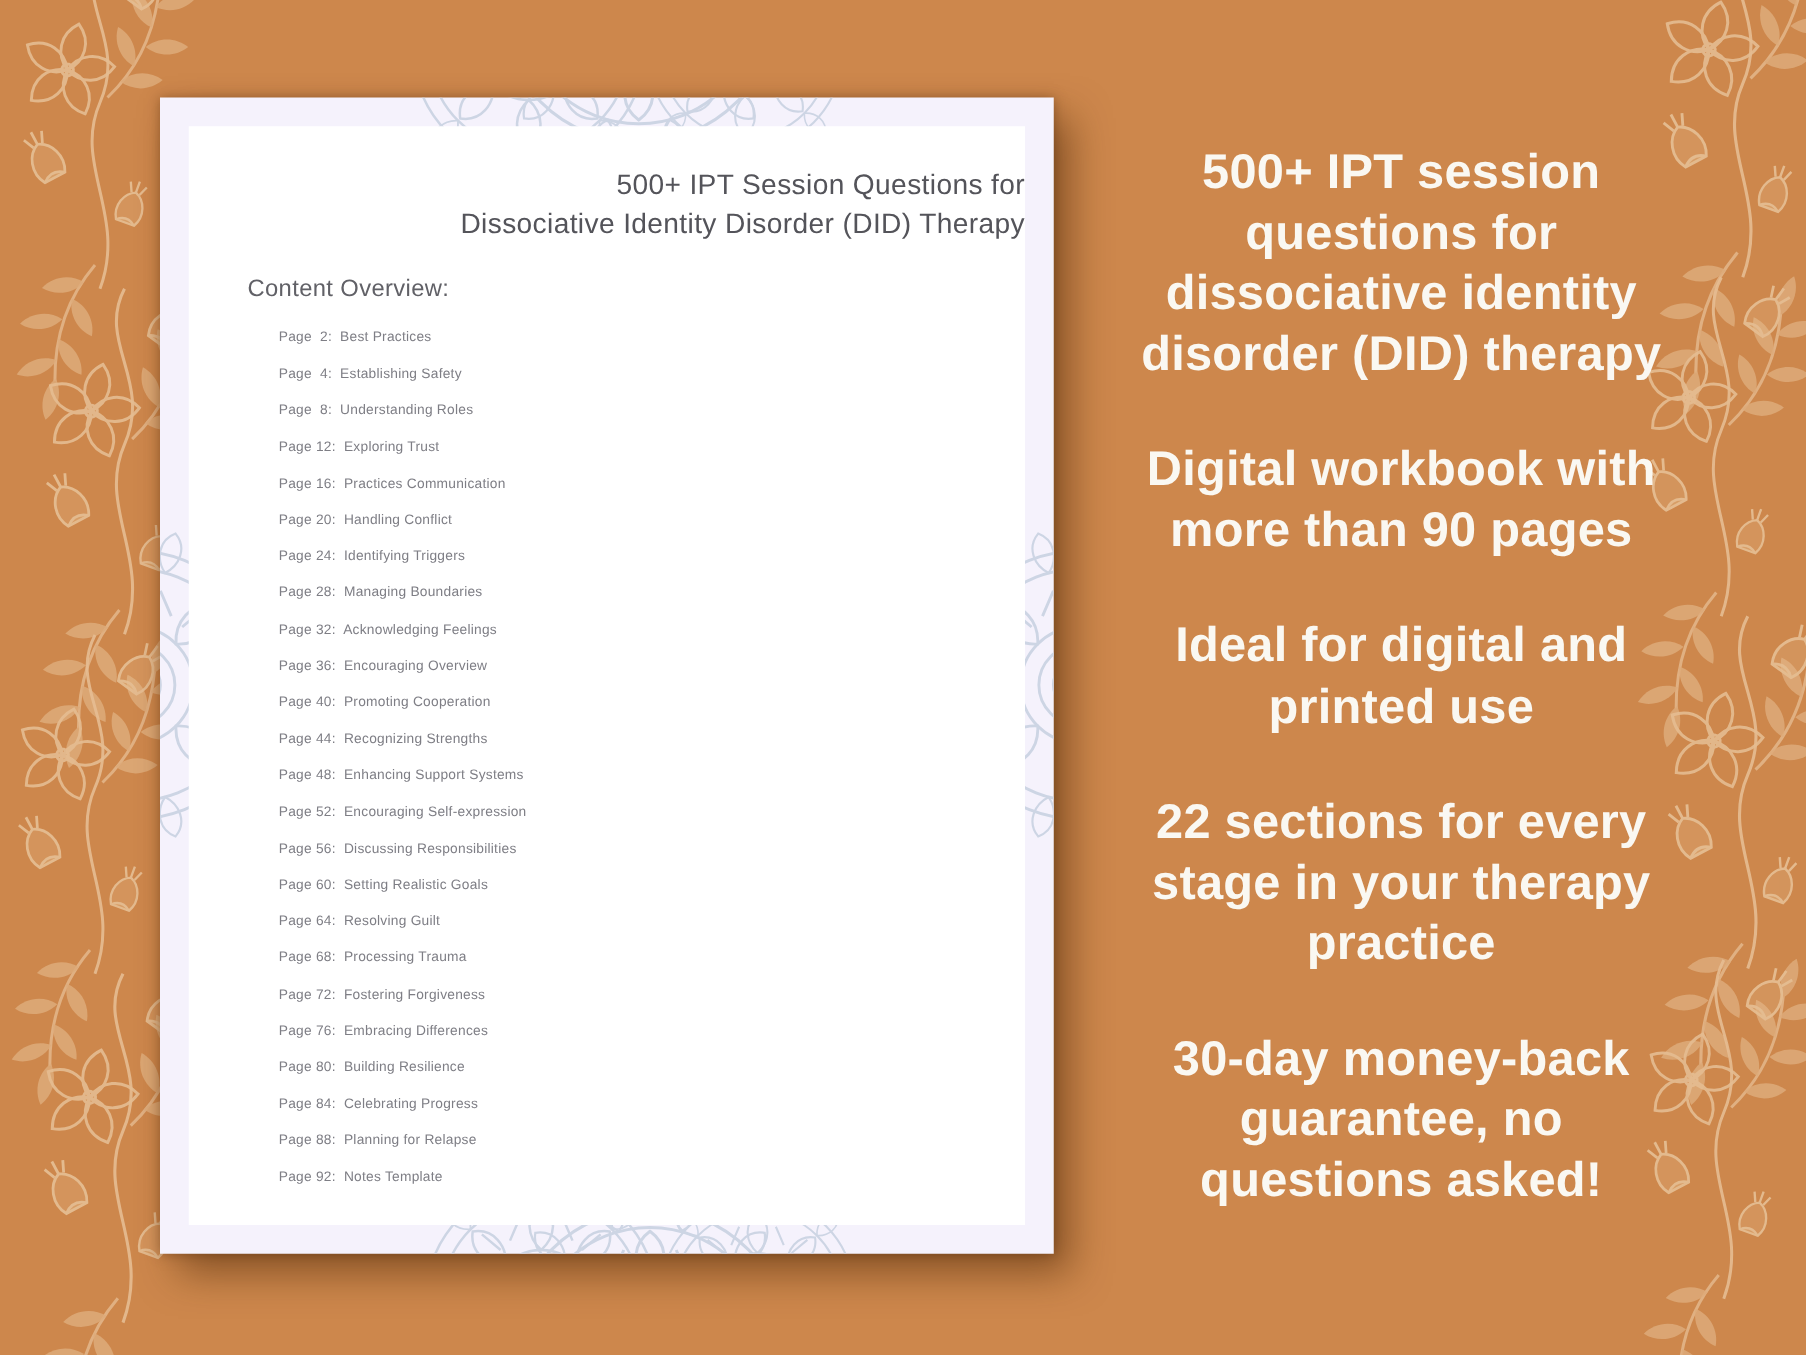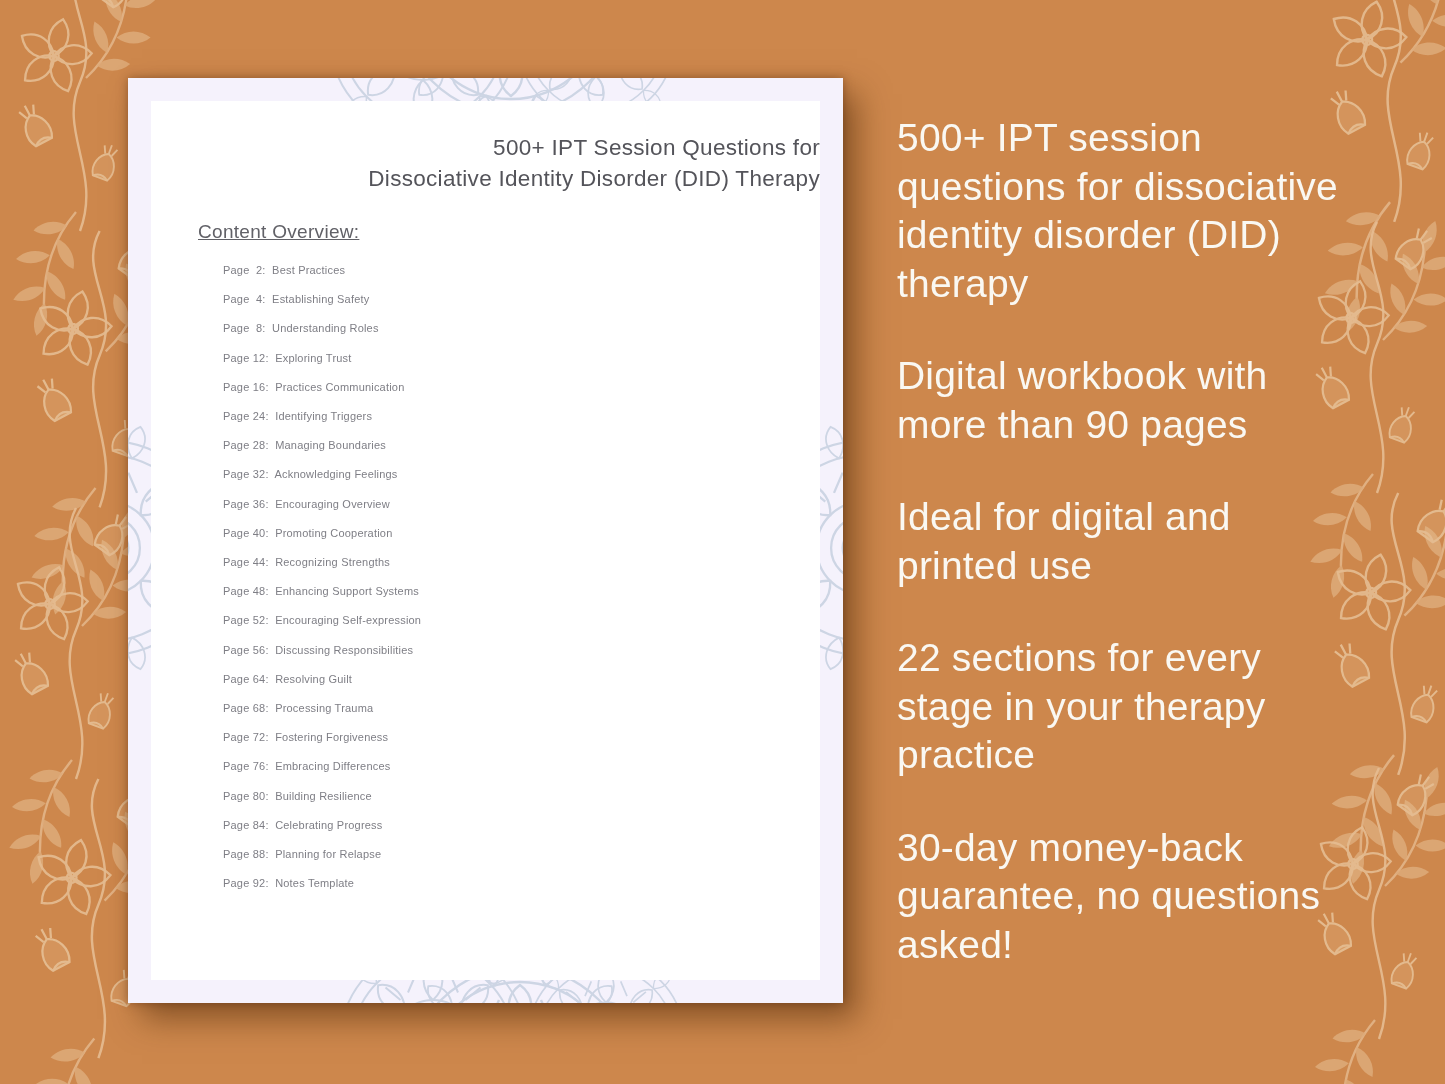--- a/index.html
+++ b/index.html
@@ -48,43 +48,43 @@
     font-size:22.5px;line-height:31px;
     letter-spacing:.3px;
     color:var(--title-text);
     font-weight:500;
   }
   .overview{
     margin:27px 0 0 47px;
     font-size:19px;
     letter-spacing:.3px;
     color:var(--overview-text);
-    text-decoration:underline;
   }
   .toc{
     margin:13px 0 0 72px;
   }
   .toc-item{
     white-space:pre;
     font-size:11px;
     line-height:29.2px;
     letter-spacing:.2px;
     color:var(--list-text);
   }
 
   .marketing{
     position:absolute;left:897px;top:114px;width:448px;
   }
   .marketing p{
     font-size:39px;
     line-height:48.5px;
     color:var(--marketing-text);
-    font-weight:400;
+    font-weight:700;
     letter-spacing:.2px;
     margin:0 0 44px 0;
+    text-align:center;
   }
 </style>
 </head>
 <body>
 
 <svg width="0" height="0" style="position:absolute" aria-hidden="true">
   <defs>
     <path id="leaf" d="M0,0 C8,-10 8,-24 0,-34 C-8,-24 -8,-10 0,0 Z"></path>
     <g id="spray">
       <path class="vs" d="M0,0 C10,-30 10,-62 -5,-98"></path>
@@ -187,29 +187,31 @@
       <span>500+ IPT Session Questions for</span><br>
       <span>Dissociative Identity Disorder (DID) Therapy</span>
     </div>
     <div class="overview">Content Overview:</div>
     <div class="toc">
         <div class="toc-item">Page  2:  Best Practices</div>
         <div class="toc-item">Page  4:  Establishing Safety</div>
         <div class="toc-item">Page  8:  Understanding Roles</div>
         <div class="toc-item">Page 12:  Exploring Trust</div>
         <div class="toc-item">Page 16:  Practices Communication</div>
+        <div class="toc-item">Page 20:  Handling Conflict</div>
         <div class="toc-item">Page 24:  Identifying Triggers</div>
         <div class="toc-item">Page 28:  Managing Boundaries</div>
         <div class="toc-item">Page 32:  Acknowledging Feelings</div>
         <div class="toc-item">Page 36:  Encouraging Overview</div>
         <div class="toc-item">Page 40:  Promoting Cooperation</div>
         <div class="toc-item">Page 44:  Recognizing Strengths</div>
         <div class="toc-item">Page 48:  Enhancing Support Systems</div>
         <div class="toc-item">Page 52:  Encouraging Self-expression</div>
         <div class="toc-item">Page 56:  Discussing Responsibilities</div>
+        <div class="toc-item">Page 60:  Setting Realistic Goals</div>
         <div class="toc-item">Page 64:  Resolving Guilt</div>
         <div class="toc-item">Page 68:  Processing Trauma</div>
         <div class="toc-item">Page 72:  Fostering Forgiveness</div>
         <div class="toc-item">Page 76:  Embracing Differences</div>
         <div class="toc-item">Page 80:  Building Resilience</div>
         <div class="toc-item">Page 84:  Celebrating Progress</div>
         <div class="toc-item">Page 88:  Planning for Relapse</div>
         <div class="toc-item">Page 92:  Notes Template</div>
       </div>
   </div>

